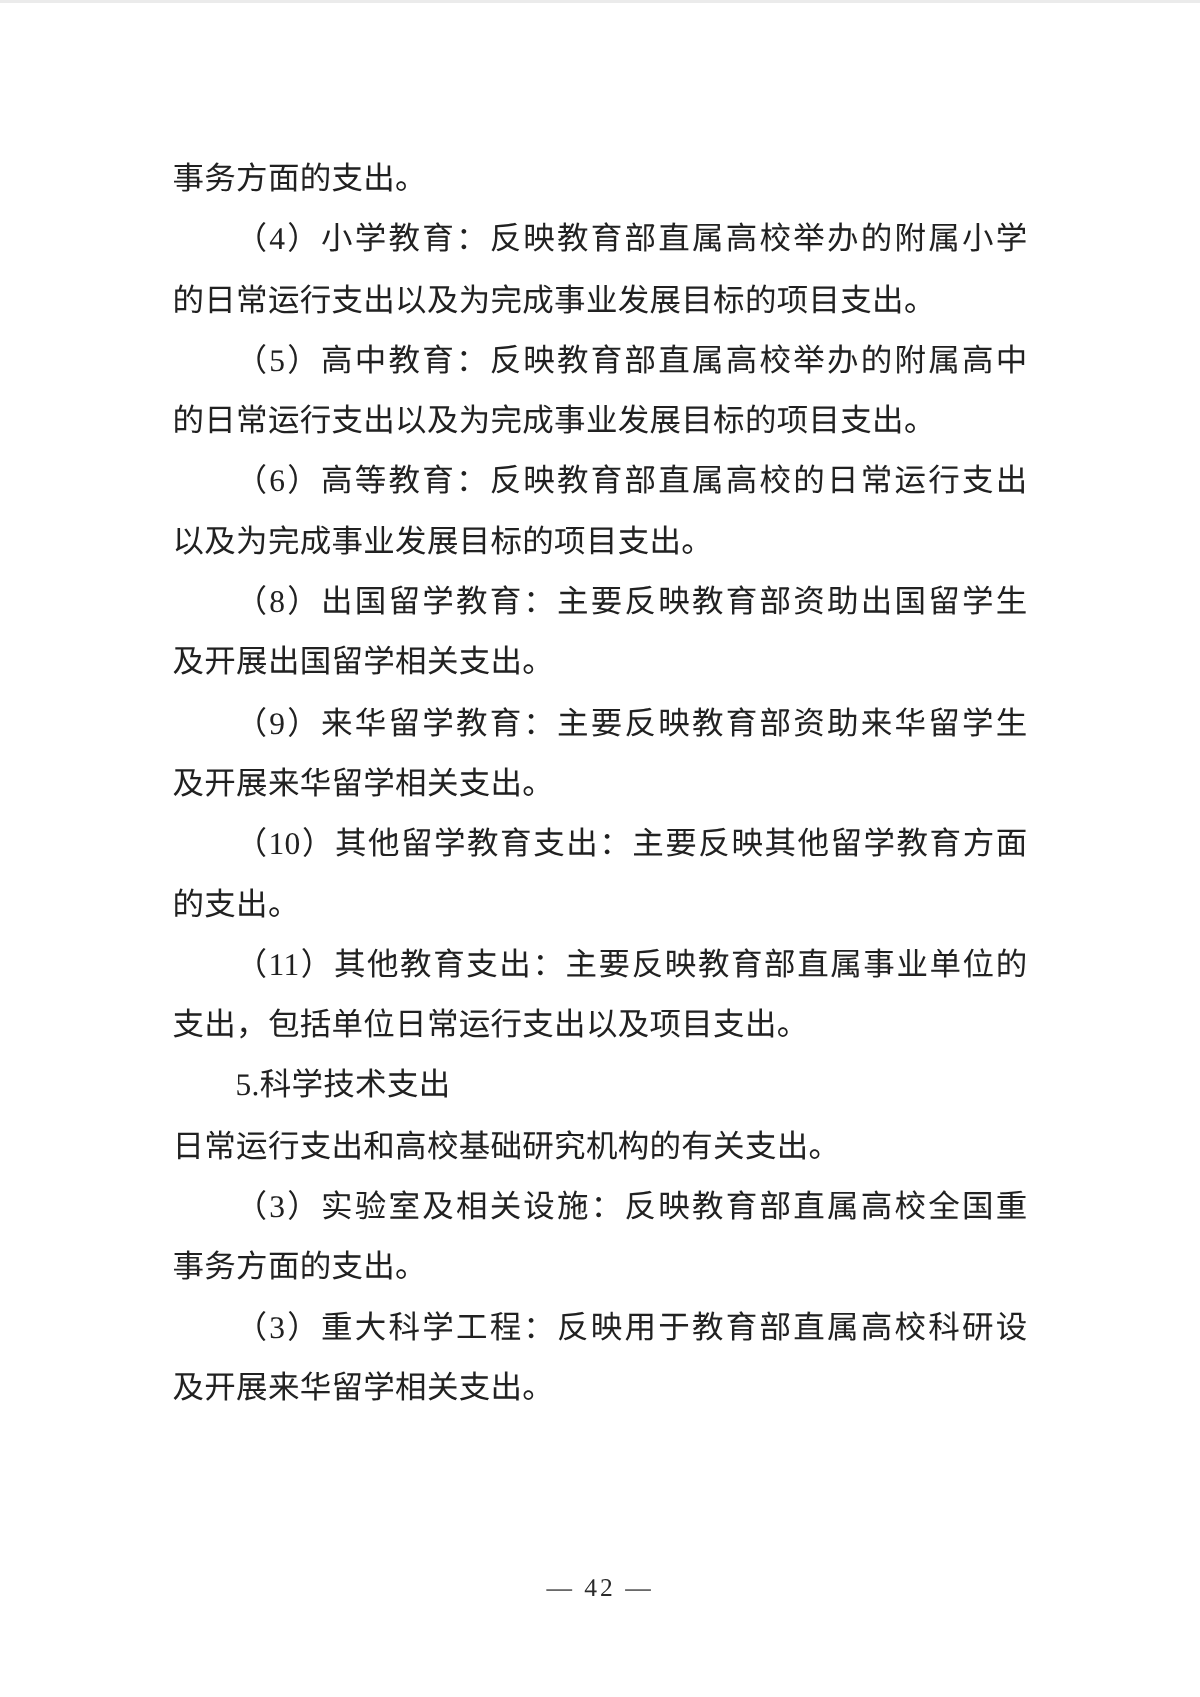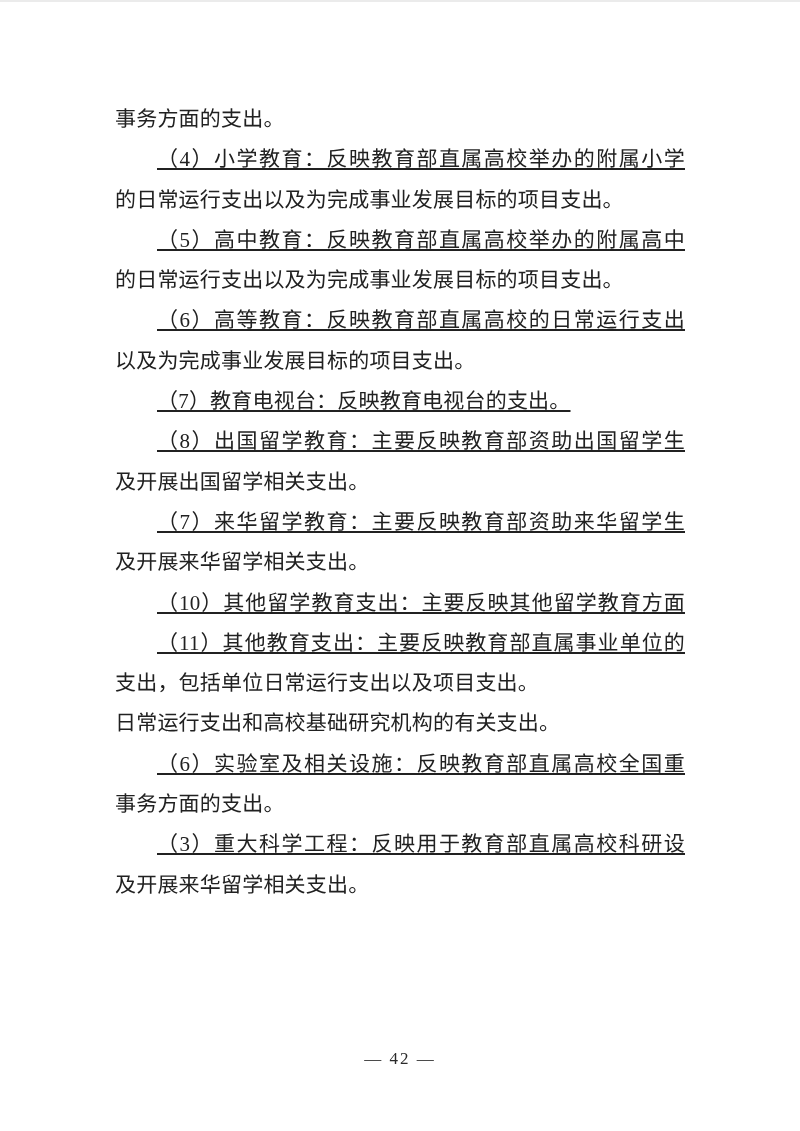--- a/index.html
+++ b/index.html
@@ -36,21 +36,20 @@
     color: #212121;
     letter-spacing: 0.2px;
   }
   .line {
     height: 40.3px;
     text-align: left;
     white-space: normal;
   }
   .line.indent {
     text-indent: 42px;
-    text-decoration: underline;
   }
   .line.fill {
     text-align: justify;
     text-align-last: justify;
     text-justify: inter-character;
   }
   .footer {
     position: absolute;
     left: 0;
     width: 100%;
@@ -68,28 +67,29 @@
 <div class="page">
   <div class="top-edge"></div>
   <div class="text-block" style="color: rgb(33, 33, 33);">
       <div class="line">事务方面的支出。</div>
       <div class="line indent fill">（4）小学教育：反映教育部直属高校举办的附属小学</div>
       <div class="line">的日常运行支出以及为完成事业发展目标的项目支出。</div>
       <div class="line indent fill">（5）高中教育：反映教育部直属高校举办的附属高中</div>
       <div class="line">的日常运行支出以及为完成事业发展目标的项目支出。</div>
       <div class="line indent fill">（6）高等教育：反映教育部直属高校的日常运行支出</div>
       <div class="line">以及为完成事业发展目标的项目支出。</div>
-      <div class="line indent">（7）教育电视台：反映教育电视台的支出。</div>
       <div class="line indent fill">（8）出国留学教育：主要反映教育部资助出国留学生</div>
       <div class="line">及开展出国留学相关支出。</div>
-      <div class="line indent fill">（7）来华留学教育：主要反映教育部资助来华留学生</div>
+      <div class="line indent fill">（9）来华留学教育：主要反映教育部资助来华留学生</div>
       <div class="line">及开展来华留学相关支出。</div>
       <div class="line indent fill">（10）其他留学教育支出：主要反映其他留学教育方面</div>
+      <div class="line">的支出。</div>
       <div class="line indent fill">（11）其他教育支出：主要反映教育部直属事业单位的</div>
       <div class="line">支出，包括单位日常运行支出以及项目支出。</div>
+      <div class="line indent">5.科学技术支出</div>
       <div class="line">日常运行支出和高校基础研究机构的有关支出。</div>
-      <div class="line indent fill">（6）实验室及相关设施：反映教育部直属高校全国重</div>
+      <div class="line indent fill">（3）实验室及相关设施：反映教育部直属高校全国重</div>
       <div class="line">事务方面的支出。</div>
       <div class="line indent fill">（3）重大科学工程：反映用于教育部直属高校科研设</div>
       <div class="line">及开展来华留学相关支出。</div>
     </div>
   <div class="footer">— 42 —</div>
 </div>
 
 </body></html>

